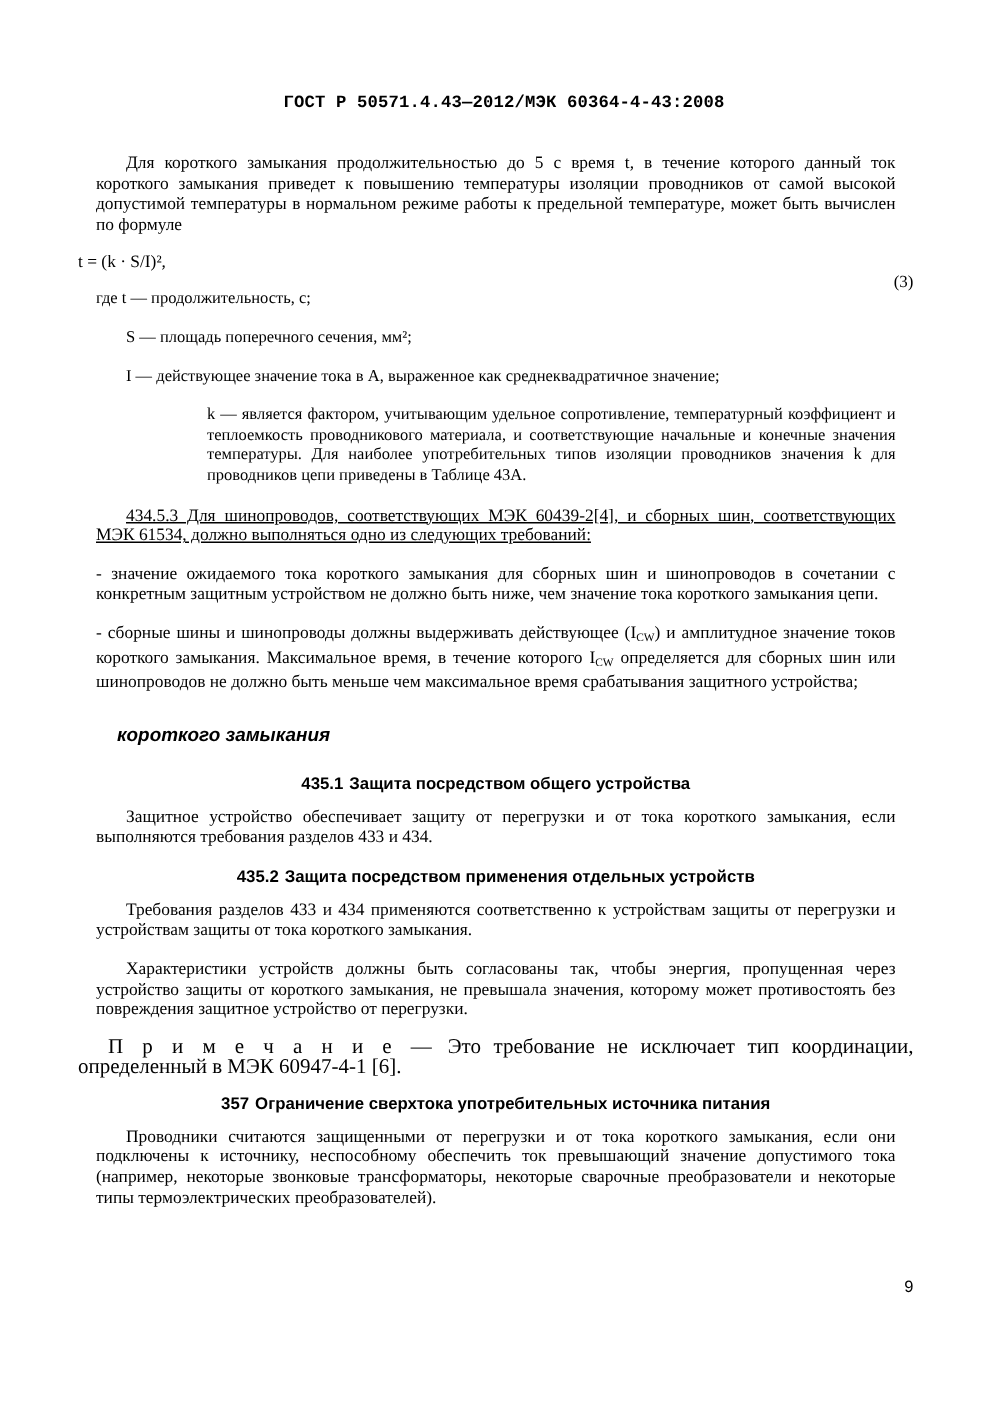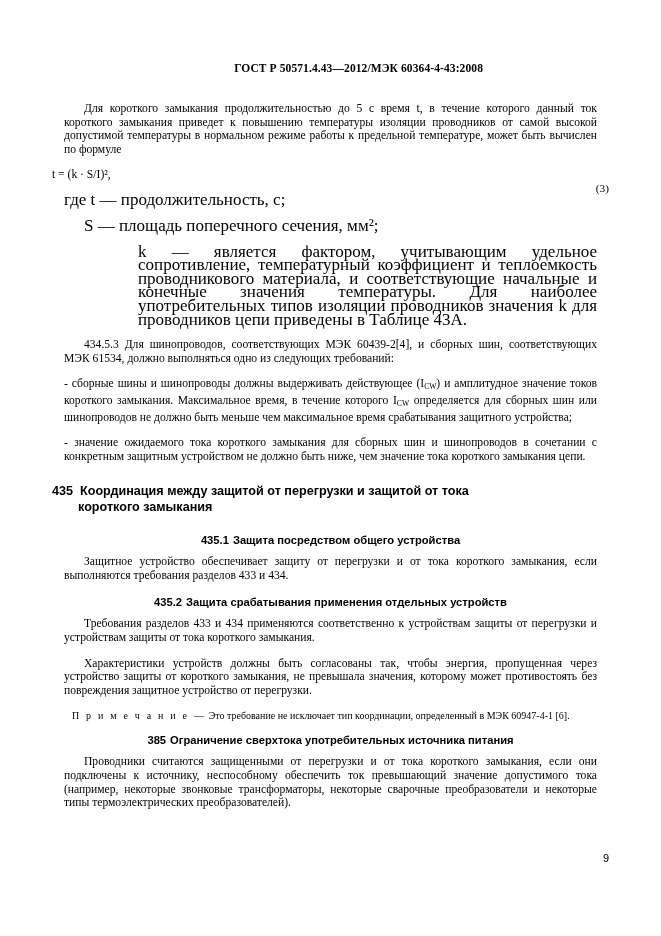--- a/index.html
+++ b/index.html
@@ -22,21 +22,21 @@
     overflow: hidden;
   }
   .header {
     position: absolute;
     left: 0;
     top: 62px;
     width: 535px;
     text-align: right;
     padding-right: 52px;
     box-sizing: border-box;
-    font-family: Liberation Serif, serif;
+    font-family: Liberation Mono, monospace;
     font-size: 11.5px;
     font-weight: bold;
     letter-spacing: 0.1px;
   }
   .content {
     position: absolute;
     left: 52px;
     top: 90px;
     width: 557px;
   }
@@ -58,21 +58,21 @@
   .formula .num {
     position: absolute;
     right: 0;
     top: 14px;
     font-size: 11.3px;
   }
   .deflist {
     margin-top: 3px;
   }
   .defrow {
-    font-size: 17px;
+    font-size: 11px;
     line-height: 13.6px;
     display: block;
     text-align: justify;
   }
   .defrow.pad {
     padding-left: 20px;
   }
   .defrow.pad2 {
     padding-left: 20px;
     text-indent: 0;
@@ -98,21 +98,21 @@
     line-height: 14px;
     margin: 0;
     text-align: center;
   }
   .sec-h3 .numpart {
     margin-right: 4px;
   }
   .blk { margin-top: 11px; }
   .blk-sm { margin-top: 8px; }
   .note {
-    font-size: 10px;
+    font-size: 14px;
     line-height: 13px;
     text-indent: 20px;
     margin: 0;
   }
   .note .sp {
     letter-spacing: 2.2px;
   }
   sub {
     font-size: 7.6px;
     vertical-align: -2px;
@@ -137,58 +137,56 @@
     <p class="indent"><span>Для короткого замыкания продолжительностью до 5 с время t, в течение которого данный ток короткого замыкания приведет к повышению температуры изоляции проводников от самой высокой допустимой температуры в нормальном режиме работы к предельной температуре, может быть вычислен по формуле</span></p>
 
     <div class="formula">
       <span>t = (k · S/I)²,</span>
       <span class="num">(3)</span>
     </div>
 
     <div class="deflist">
       <p class="defrow">где t — продолжительность, с;</p>
       <p class="defrow pad">S — площадь поперечного сечения, мм²;</p>
+      <p class="defrow pad">I — действующее значение тока в А, выраженное как среднеквадратичное значение;</p>
       <p class="defrow pad2 hang" style="padding-left:74px;">k — является фактором, учитывающим удельное сопротивление, температурный коэффициент и теплоемкость проводникового материала, и соответствующие начальные и конечные значения температуры. Для наиболее употребительных типов изоляции проводников значения k для проводников цепи приведены в Таблице 43А.</p>
     </div>
 
-    <p class="indent" style="margin-top:0;">434.5.3  Для шинопроводов, соответствующих МЭК 60439-2[4], и сборных шин, соответствующих МЭК 61534, должно выполняться одно из следующих требований:</p>
+    <p class="indent" style="margin-top:0;text-decoration:underline;">434.5.3  Для шинопроводов, соответствующих МЭК 60439-2[4], и сборных шин, соответствующих МЭК 61534, должно выполняться одно из следующих требований:</p>
+
+    <p>- значение ожидаемого тока короткого замыкания для сборных шин и шинопроводов в сочетании с конкретным защитным устройством не должно быть ниже, чем значение тока короткого замыкания цепи.</p>
 
     <p><span>- сборные шины и шинопроводы должны выдерживать действующее (I</span><sub>CW</sub><span>) и амплитудное значение токов короткого замыкания. Максимальное время, в течение которого  I</span><sub>CW</sub><span> определяется для сборных шин или шинопроводов не должно быть меньше чем максимальное время срабатывания защитного устройства;</span></p>
 
-    <p>- значение ожидаемого тока короткого замыкания для сборных шин и шинопроводов в сочетании с конкретным защитным устройством не должно быть ниже, чем значение тока короткого замыкания цепи.</p>
-
     <div class="blk" style="margin-top:20px;">
-      <div class="sec-h2">
-        <span class="numpart">435</span><span>Координация между защитой от перегрузки и защитой от тока</span>
-      </div>
-      <div class="sec-h2" style="padding-left:26px;">короткого замыкания</div>
+      <div class="sec-h2" style="padding-left:26px;font-style:italic;">короткого замыкания</div>
     </div>
 
     <div class="blk" style="margin-top:18px;">
       <div class="sec-h3">
         <span class="numpart">435.1</span><span>Защита посредством общего устройства</span>
       </div>
     </div>
 
     <p class="indent blk-sm">Защитное устройство обеспечивает защиту от перегрузки и от тока короткого замыкания, если выполняются требования разделов 433 и 434.</p>
 
     <div class="blk" style="margin-top:13px;">
       <div class="sec-h3">
-        <span class="numpart">435.2</span><span>Защита срабатывания применения отдельных устройств</span>
+        <span class="numpart">435.2</span><span>Защита посредством применения отдельных устройств</span>
       </div>
     </div>
 
     <p class="indent blk-sm">Требования разделов 433 и 434 применяются соответственно к устройствам защиты от перегрузки и устройствам защиты от тока короткого замыкания.</p>
     <p class="indent">Характеристики устройств должны быть согласованы так, чтобы энергия, пропущенная через устройство защиты от короткого замыкания, не превышала значения, которому может противостоять без повреждения защитное устройство от перегрузки.</p>
 
     <p class="note" style="margin-top:11px;"><span class="sp">П р и м е ч а н и е —</span><span> Это требование не исключает тип координации, определенный в МЭК 60947-4-1 [6].</span></p>
 
     <div class="blk" style="margin-top:11px;">
       <div class="sec-h3">
-        <span class="numpart">385</span><span>Ограничение сверхтока употребительных источника питания</span>
+        <span class="numpart">357</span><span>Ограничение сверхтока употребительных источника питания</span>
       </div>
     </div>
 
     <p class="indent blk-sm">Проводники считаются защищенными от перегрузки и от тока короткого замыкания, если они подключены к источнику, неспособному обеспечить ток превышающий значение допустимого тока (например, некоторые звонковые трансформаторы, некоторые сварочные преобразователи и некоторые типы термоэлектрических преобразователей).</p>
 
   </div>
 
   <div class="pageno">9</div>
 
 </div>

